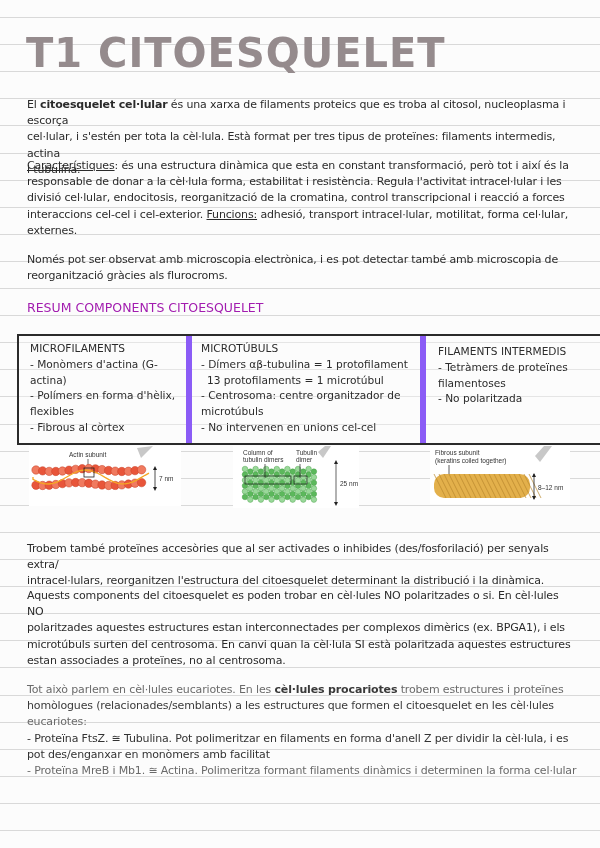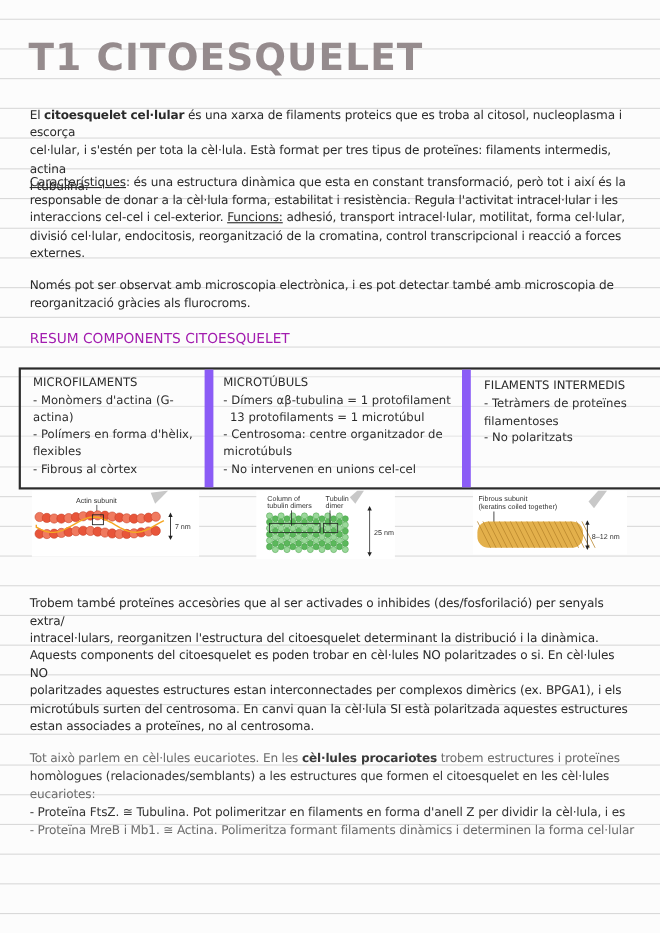--- a/index.html
+++ b/index.html
@@ -9,21 +9,21 @@
       font-family: "DejaVu Sans", sans-serif;
       color: #2a2a2a;
     }
     .rules { position: absolute; left: 0; top: 0; width: 600px; height: 848px; z-index: 0; }
     .rule { position: absolute; left: 0; width: 600px; height: 1px; background: #d9d9d9; }
     .content { position: absolute; left: 0; top: 0; width: 600px; height: 848px; z-index: 1; }
 
     .title {
       position: absolute; left: 26px; top: 28px;
       font-family: "DejaVu Sans", sans-serif; font-weight: bold;
-      font-size: 34px; letter-spacing: 1px; color: #958b8d;
+      font-size: 40px; letter-spacing: 1px; color: #958b8d;
       line-height: 50px;
     }
     .para {
       position: absolute; left: 27px; width: 550px;
       font-size: 11px; line-height: 16.2px; color: #2b2b2b;
       letter-spacing: -0.15px;
     }
     .para b { font-weight: bold; }
     .para u { text-decoration: underline; }
     .faded { color: #6a6a6a; }
@@ -34,21 +34,21 @@
 
     .table {
       position: absolute; left: 17px; top: 334px; width: 596px; height: 111px;
       border: 2px solid #2b2b2b; box-sizing: border-box; display: flex;
       background: rgba(252,252,252,0.35);
     }
     .cell {
       box-sizing: border-box; padding: 5px 10px 0 11px;
       font-size: 10.6px; line-height: 15.8px; color: #2b2b2b;
     }
-    .cell + .cell { border-left: 8px solid #8b5cf6; }
+    .cell + .cell { border-left: 6px solid #8b5cf6; }
     .c1 { width: 167px; }
     .c2 { width: 234px; padding-left: 9px; }
     .c3 { flex: 1; padding-top: 8px; padding-left: 12px; }
     .cell div { white-space: nowrap; }
     .indent { padding-left: 6px; }
 
     .figure { position: absolute; top: 446px; background: #ffffff; }
     .fig1 { left: 29px; width: 152px; height: 60px; }
     .fig2 { left: 233px; width: 126px; height: 62px; }
     .fig3 { left: 430px; width: 140px; height: 58px; }
@@ -98,22 +98,22 @@
 
   <div class="para" style="top:97px">
     <div><span>El </span><b>citoesquelet cel·lular</b><span> és una xarxa de filaments proteics que es troba al citosol, nucleoplasma i escorça</span></div>
     <div>cel·lular, i s'estén per tota la cèl·lula. Està format per tres tipus de proteïnes: filaments intermedis, actina</div>
     <div>i tubulina.</div>
   </div>
 
   <div class="para" style="top:158px">
     <div><u>Característiques</u><span>: és una estructura dinàmica que esta en constant transformació, però tot i així és la</span></div>
     <div>responsable de donar a la cèl·lula forma, estabilitat i resistència. Regula l'activitat intracel·lular i les</div>
+    <div>divisió cel·lular, endocitosis, reorganització de la cromatina, control transcripcional i reacció a forces</div>
     <div><span>interaccions cel-cel i cel-exterior. </span><u>Funcions:</u><span> adhesió, transport intracel·lular, motilitat, forma cel·lular,</span></div>
-    <div>divisió cel·lular, endocitosis, reorganització de la cromatina, control transcripcional i reacció a forces</div>
     <div>externes.</div>
   </div>
 
   <div class="para" style="top:252px">
     <div>Només pot ser observat amb microscopia electrònica, i es pot detectar també amb microscopia de</div>
     <div>reorganització gràcies als flurocroms.</div>
   </div>
 
   <div class="heading">RESUM COMPONENTS CITOESQUELET</div>
 
@@ -131,21 +131,21 @@
       <div>- Dímers αβ-tubulina = 1 protofilament</div>
       <div class="indent">13 protofilaments = 1 microtúbul</div>
       <div>- Centrosoma: centre organitzador de</div>
       <div>microtúbuls</div>
       <div>- No intervenen en unions cel-cel</div>
     </div>
     <div class="cell c3">
       <div>FILAMENTS INTERMEDIS</div>
       <div>- Tetràmers de proteïnes</div>
       <div>filamentoses</div>
-      <div>- No polaritzats</div>
+      <div>- No polaritzada</div>
     </div>
   </div>
 
   <div class="figure fig1">
     <svg width="152" height="60" viewBox="0 0 152 60">
       <polygon points="108,2 124,0 118,6 112,12" fill="#c8c8c8"></polygon>
       <text class="figlabel" x="40" y="11">Actin subunit</text>
       <line x1="59" y1="13" x2="59" y2="24" stroke="#333" stroke-width="0.7"></line>
       <g id="actinHelix">
           <circle cx="7" cy="24" r="4.2" fill="#f07a5f" stroke="#c73e24" stroke-width="0.5"></circle>
@@ -342,16 +342,17 @@
     <div>polaritzades aquestes estructures estan interconnectades per complexos dimèrics (ex. BPGA1), i els</div>
     <div>microtúbuls surten del centrosoma. En canvi quan la cèl·lula SI està polaritzada aquestes estructures</div>
     <div>estan associades a proteïnes, no al centrosoma.</div>
   </div>
 
   <div class="para" style="top:682px">
     <div class="faded"><span>Tot això parlem en cèl·lules eucariotes. En les </span><b style="color:#3a3a3a">cèl·lules procariotes</b><span> trobem estructures i proteïnes</span></div>
     <div style="color:#3a3a3a">homòlogues (relacionades/semblants) a les estructures que formen el citoesquelet en les cèl·lules</div>
     <div class="faded">eucariotes:</div>
     <div style="color:#333">- Proteïna FtsZ. ≅ Tubulina. Pot polimeritzar en filaments en forma d'anell Z per dividir la cèl·lula, i es</div>
+    <div style="color:#333">pot des/enganxar en monòmers amb facilitat</div>
     <div class="faded">- Proteïna MreB i Mb1. ≅ Actina. Polimeritza formant filaments dinàmics i determinen la forma cel·lular</div>
   </div>
 
 </div>
 
 </body></html>

